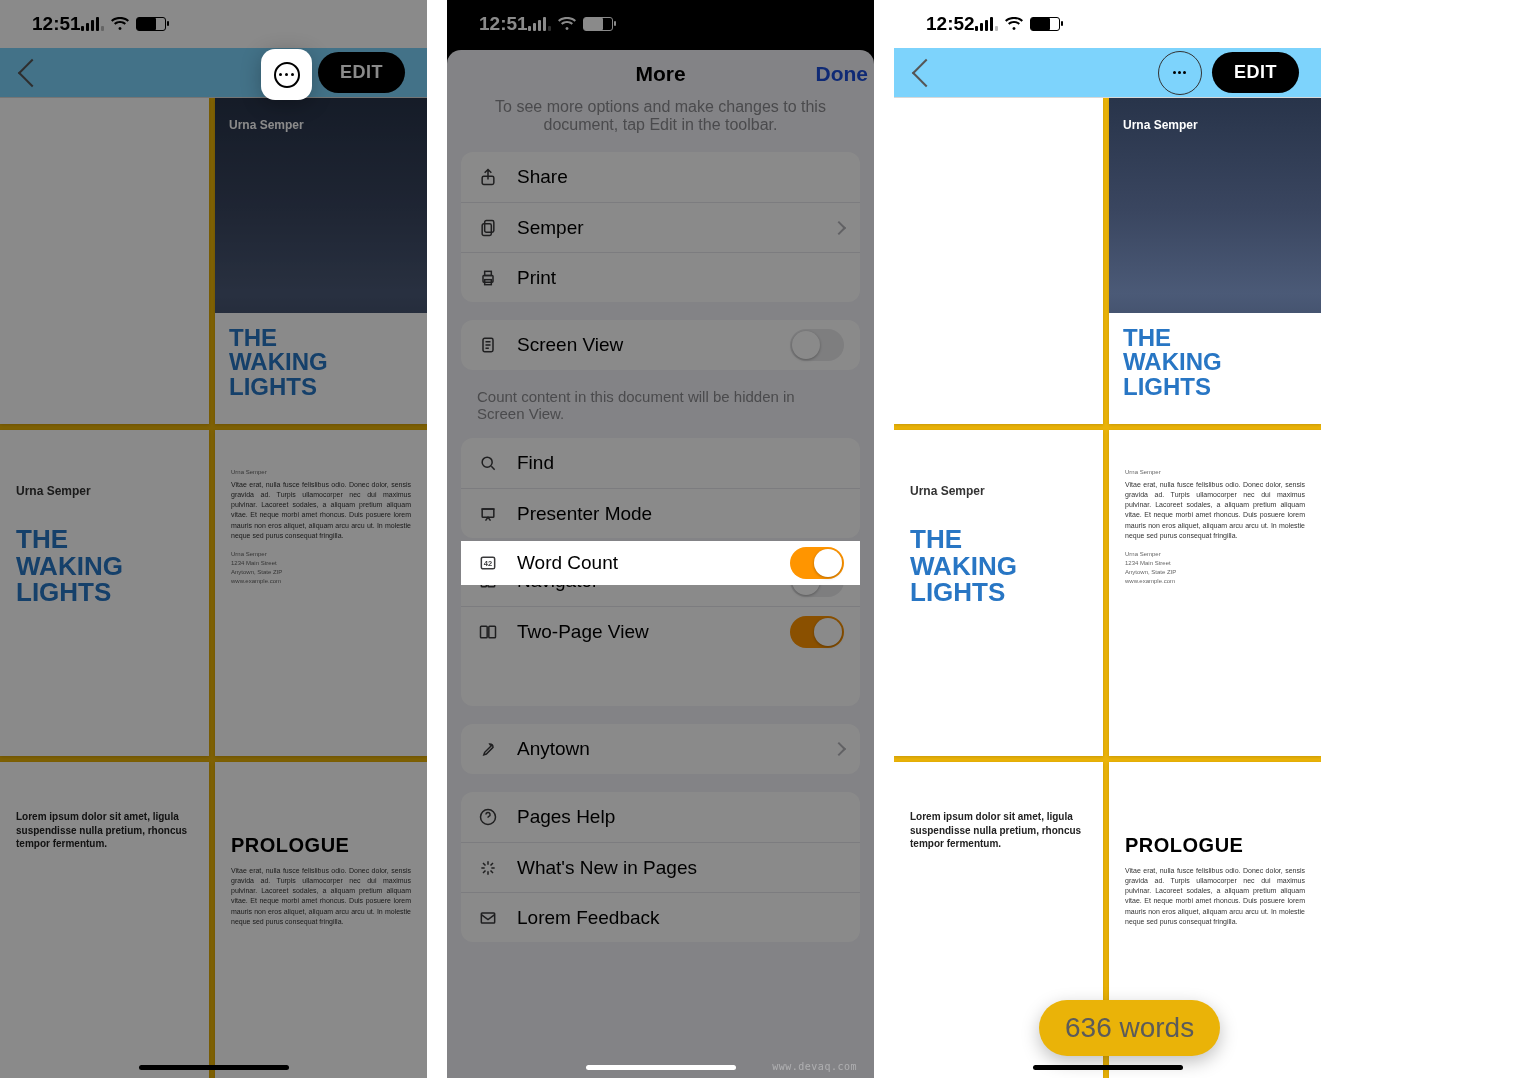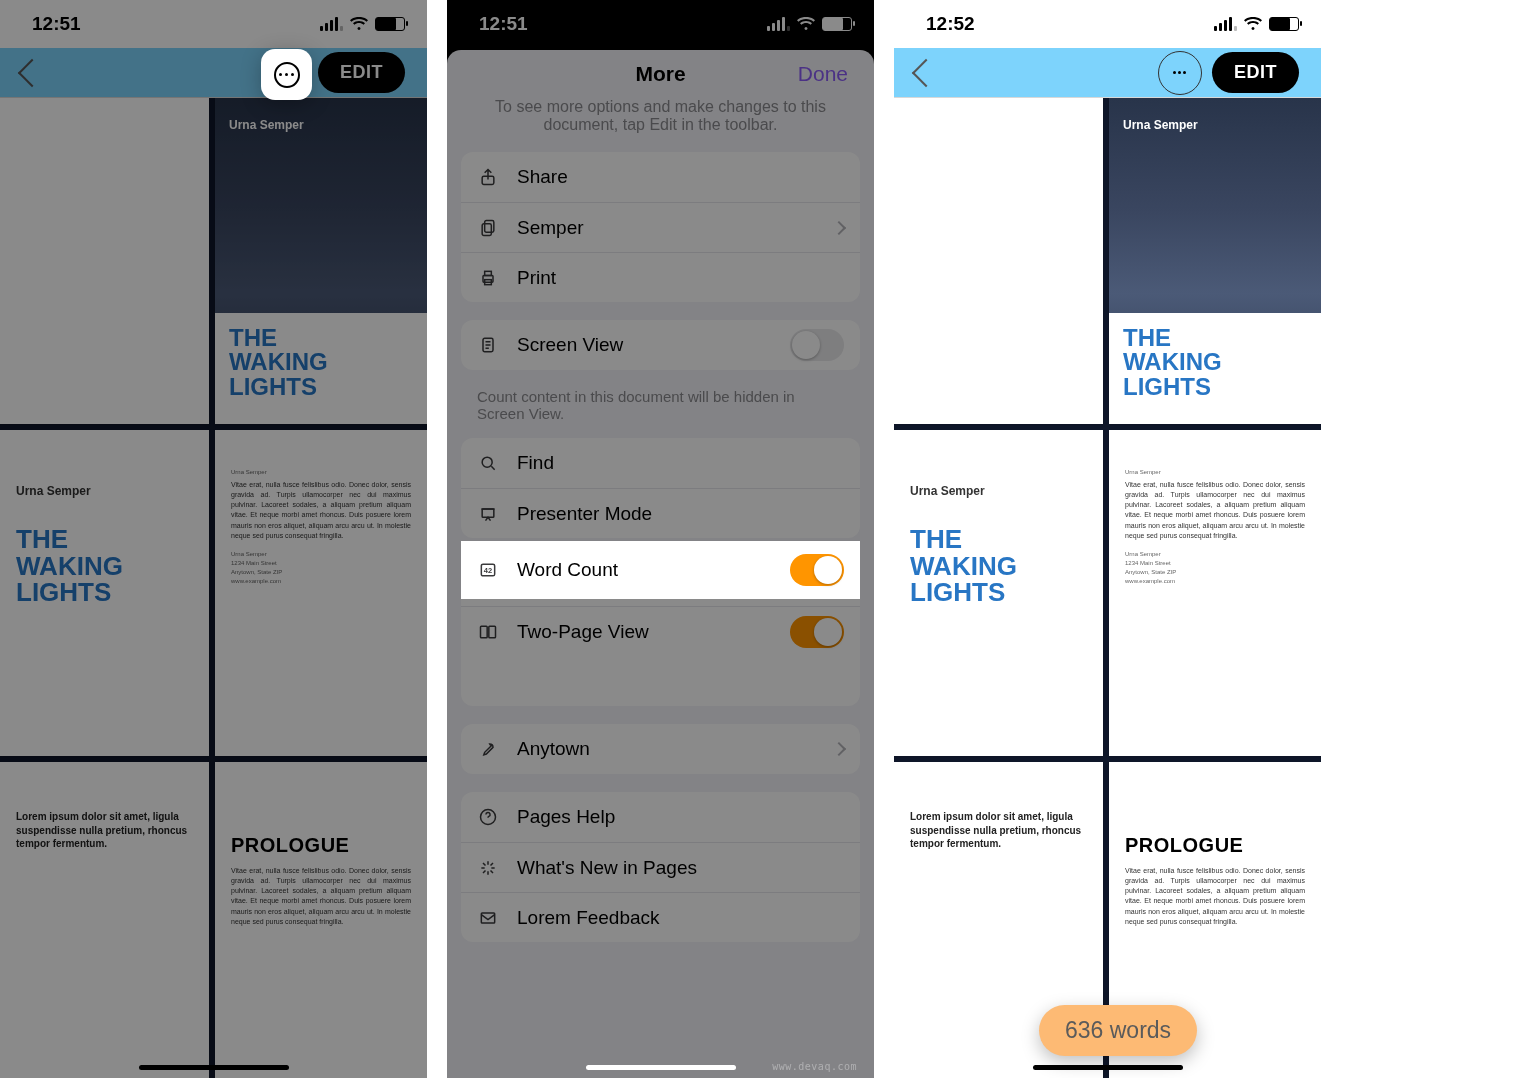--- a/index.html
+++ b/index.html
@@ -2,21 +2,21 @@
 <html><head>
 <meta charset="utf-8">
 <style>
 *{box-sizing:border-box;margin:0;padding:0;font-family:-apple-system,BlinkMacSystemFont,"SF Pro Text",Helvetica,Arial,sans-serif;}
 html,body{width:1524px;height:1078px;background:#fff;overflow:hidden;}
 .row{display:flex;width:1524px;height:1078px;}
 .gap{flex:0 0 20px;background:#fff;}
 .phone{position:relative;flex:0 0 427px;height:1078px;overflow:hidden;font-size:18px;}
 .dim::after{content:"";position:absolute;inset:0;background:rgba(0,0,0,.46);pointer-events:none;}
 
-.status{position:relative;height:48px;display:flex;align-items:center;justify-content:space-between;padding:0 22px 0 32px;font-weight:600;font-size:19px;}
+.status{position:relative;height:48px;display:flex;align-items:center;justify-content:flex-start;padding:0 22px 0 32px;font-weight:600;font-size:19px;}
 .status .right{display:flex;align-items:center;gap:7px;}
 .cell{display:flex;align-items:flex-end;gap:2px;}
 .cell span{width:3px;background:#000;border-radius:1px;}
 .cell span:nth-child(1){height:5px}.cell span:nth-child(2){height:8px}.cell span:nth-child(3){height:11px}.cell span:nth-child(4){height:14px}.cell span:nth-child(5){height:5px;background:#bbb}
 .wifi{width:18px;height:14px}
 .batt{width:30px;height:14px;border:1.5px solid #000;border-radius:3px;position:relative}
 .batt::after{content:"";position:absolute;right:-4px;top:3px;width:2px;height:5px;background:#000;border-radius:1px}
 .batt i{display:block;height:100%;width:70%;background:#000;border-radius:1px}
 .phone2 .status{color:#fff}
 .phone2 .cell span{background:#fff}.phone2 .cell span:nth-child(5){background:#555}
@@ -26,39 +26,39 @@
 .back{width:20px;height:20px;border-left:2.5px solid #555;border-bottom:2.5px solid #555;transform:rotate(45deg);}
 .spacer{flex:1}
 .circ{width:44px;height:44px;border-radius:22px;display:flex;align-items:center;justify-content:center;}
 .ring{border:1.5px solid #333}
 .editbtn{background:#000;color:#fff;font-weight:600;font-size:18px;border-radius:22px;padding:10px 22px;letter-spacing:.5px}
 .popBtn{position:absolute;z-index:5;top:49px;left:261px;width:51px;height:51px;background:#fff;border-radius:14px;box-shadow:0 4px 20px rgba(0,0,0,.25);display:flex;align-items:center;justify-content:center;}
 .dots{display:flex;gap:3px}.dots span{width:5px;height:5px;border-radius:50%;background:#000}
 .dotsRing{width:26px;height:26px;border-radius:50%;border:2px solid #000;display:flex;align-items:center;justify-content:center}
 .dotsRing .dots span{width:3px;height:3px}
 
-.doc{position:absolute;inset:98px 0 0 0;background:#0f172a;overflow:hidden}
+.doc{position:absolute;inset:98px 0 0 0;background:#eab308;overflow:hidden}
 .page{position:absolute;background:#fff;box-shadow:0 1px 3px rgba(0,0,0,.15)}
 .pA{left:0;top:0;width:209px;height:326px}
 .pB{left:215px;top:0;width:212px;height:326px}
 .pC{left:0;top:332px;width:209px;height:326px}
 .pD{left:215px;top:332px;width:212px;height:326px}
 .pE{left:0;top:664px;width:209px;height:326px}
 .pF{left:215px;top:664px;width:212px;height:326px}
 .hero{position:absolute;inset:0;background:linear-gradient(180deg,#28344a 0%,#3a4660 35%,#4b5a77 60%,#273248 100%);}
 .bokeh{position:absolute;border-radius:50%;filter:blur(2px);opacity:.8}
 .authTop{position:absolute;top:20px;left:14px;color:#fff;font-weight:700;font-size:12px}
 .titleBox{position:absolute;left:14px;font-weight:800;color:#2876c4;line-height:1.02}
-.pill{position:absolute;background:#fdba74;border-radius:28px;padding:12px 26px;font-size:23px;color:#5b5b5b;box-shadow:0 6px 18px rgba(0,0,0,.25);z-index:10}
+.pill{position:absolute;background:#eab308;border-radius:28px;padding:12px 26px;font-size:28px;color:#5b5b5b;box-shadow:0 6px 18px rgba(0,0,0,.25);z-index:10}
 .homebar{position:absolute;left:50%;transform:translateX(-50%);bottom:8px;width:150px;height:5px;border-radius:3px;background:#000;z-index:20}
 
 .phone2{background:#000}
 .sheetbg{position:absolute;top:50px;left:0;right:0;bottom:0;background:#f2f2f7;border-radius:14px 14px 0 0}
 .sheetHead{position:relative;height:48px;display:flex;align-items:center;justify-content:center;font-size:21px;font-weight:600}
-.done{position:absolute;right:26px;color:#8b5cf6;font-weight:400}
+.done{position:absolute;right:6px;color:#1d4ed8;font-weight:700}
 .hint{font-size:16px;color:#8a8a8e;text-align:center;padding:0 20px 18px}
 .group{background:#fff;border-radius:12px;margin:0 14px 18px}
 .cell2{display:flex;align-items:center;height:50px;padding:0 16px;gap:18px;border-top:1px solid #e5e5ea;font-size:19px;color:#000}
 .group .cell2:first-child{border-top:none}
 .ic{width:22px;height:22px;flex:0 0 22px;display:flex;align-items:center;justify-content:center;color:#3a3a3c}
 .chev{margin-left:auto;width:10px;height:10px;border-right:2px solid #b4b4b9;border-top:2px solid #b4b4b9;transform:rotate(45deg)}
 .tog{margin-left:auto;width:54px;height:32px;border-radius:16px;background:#e9e9eb;position:relative}
 .tog i{position:absolute;top:2px;left:2px;width:28px;height:28px;border-radius:50%;background:#fff;box-shadow:0 1px 3px rgba(0,0,0,.3)}
 .tog.on{background:#ff9500}.tog.on i{left:auto;right:2px}
 .note{font-size:15px;color:#8a8a8e;padding:0 30px 16px}
@@ -328,21 +328,21 @@
                 <rect x="4" y="6" width="16" height="12" rx="1"></rect>
                 <path d="M4 8l8 6 8-6"></path>
               </svg>
             </span>
         <span>Lorem Feedback</span>
       </div>
     </div>
   </div>
 
   <div class="hlWrap" style="top:541px">
-    <div class="cell2" style="height:58px">
+    <div class="cell2" style="height:44px">
       <span class="ic">
             <svg viewBox="0 0 24 24" width="20" height="20" fill="none" stroke="#3a3a3c" stroke-width="1.8">
               <rect x="4" y="5" width="16" height="14" rx="2"></rect>
               <text x="12" y="16" text-anchor="middle" font-size="9" fill="#3a3a3c" stroke="none" font-weight="600">42</text>
             </svg>
           </span>
       <span>Word Count</span>
       <span class="tog on">
             <i></i>
           </span>

